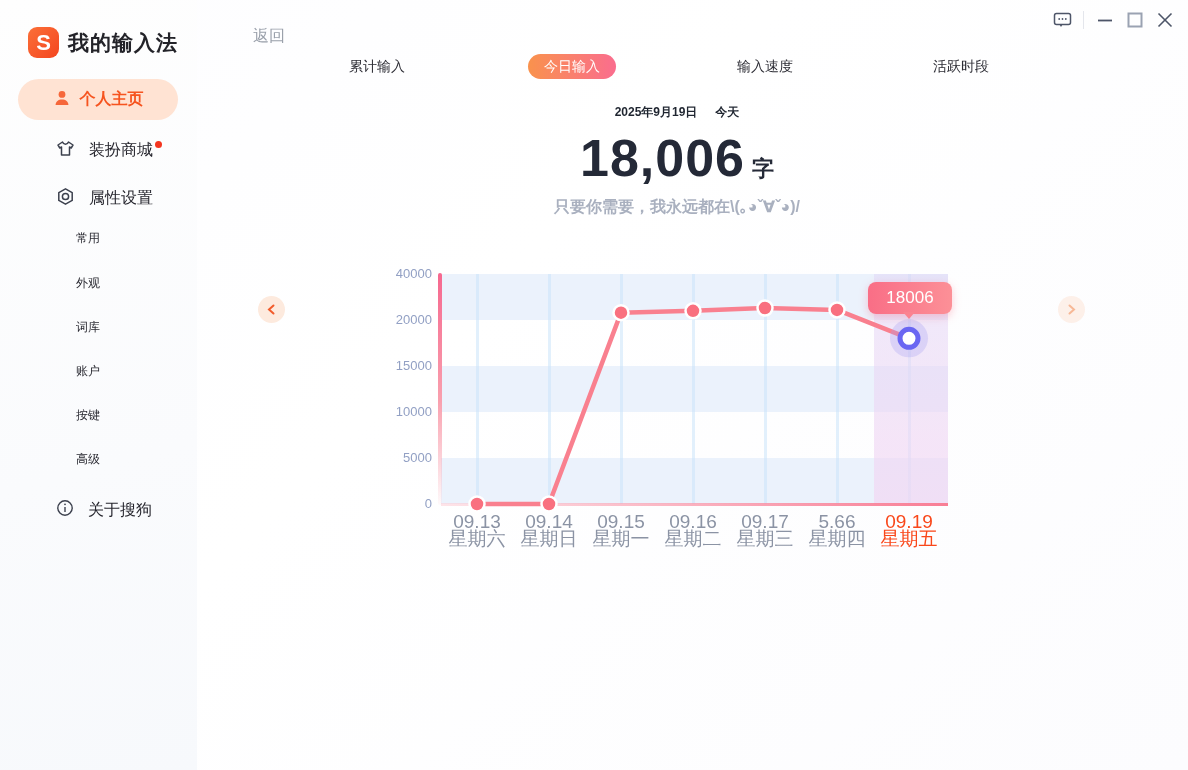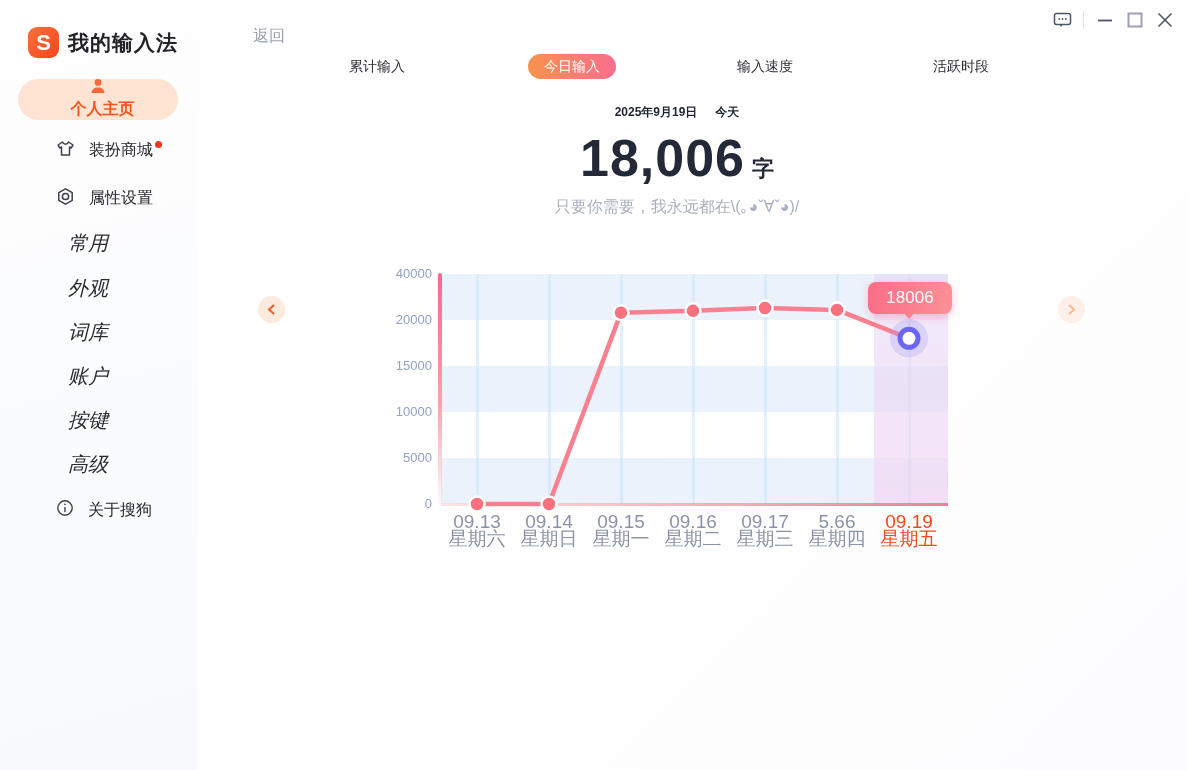--- a/index.html
+++ b/index.html
@@ -12,46 +12,46 @@
   .sidebar { position:absolute; left:0; top:0; width:197px; height:770px;
              background:linear-gradient(165deg,#fefefe 0%,#fafbfd 60%,#f7f9fc 100%); }
   .logo-row { position:absolute; left:28px; top:27px; display:flex; align-items:center; }
   .logo-badge { width:31px; height:31px; border-radius:9px;
                 background:linear-gradient(135deg,#fb7038,#f4451f);
                 color:#fff; font-weight:bold; font-size:22px; display:flex;
                 align-items:center; justify-content:center; }
   .app-title { margin-left:9px; font-size:21px; font-weight:bold; color:#232329; letter-spacing:1px; }
   .active-pill { position:absolute; left:18px; top:79px; width:160px; height:41px;
                  border-radius:21px; background:#ffe3d3; display:flex; align-items:center;
-                 justify-content:flex-end; cursor:pointer;flex-direction:column; }
+                 justify-content:center; cursor:pointer; }
   .active-pill .txt { margin-left:9px; font-size:16px; color:#f6541f; font-weight:bold; }
   .side-item { position:absolute; left:56px; display:flex; align-items:center; cursor:pointer; }
   .side-item .txt { margin-left:14px; font-size:16px; color:#26262e; }
   .red-dot { width:7px; height:7px; border-radius:50%; background:#f4351f; margin:-12px 0 0 2px; }
-  .sub-item { position:absolute; left:68px; font-size:20px; color:#2a2a32; cursor:pointer;font-style:italic; }
+  .sub-item { position:absolute; left:76px; font-size:12px; color:#2a2a32; cursor:pointer; }
 
   
   .win-controls { position:absolute; top:8px; right:8px; height:24px; display:flex; align-items:center; }
   .wc-btn { width:30px; height:24px; display:flex; align-items:center; justify-content:center; cursor:pointer; }
   .wc-sep { width:1px; height:18px; background:#e4e6ec; margin:0 6px; }
 
   
   .back { position:absolute; left:253px; top:26px; font-size:16px; color:#9aa0ab; cursor:pointer; }
   .tab { position:absolute; top:58px; font-size:14px; color:#2c2c34; cursor:pointer; }
   .tab-pill { position:absolute; left:528px; top:54px; width:88px; height:25px; border-radius:13px;
               background:linear-gradient(90deg,#f9924d,#fa6d8e); color:#fff; font-size:14px;
               display:flex; align-items:center; justify-content:center; cursor:pointer; }
   .date-row { position:absolute; left:197px; width:960px; top:104px; text-align:center;
               font-size:12px; font-weight:bold; color:#1f2530; }
   .date-tag { margin-left:18px; }
   .count-row { position:absolute; left:197px; width:960px; top:128px; text-align:center; color:#242937; }
   .count-num { font-size:52px; font-weight:bold; letter-spacing:1px; }
   .count-unit { font-size:22px; font-weight:bold; margin-left:7px; }
   .subtitle { position:absolute; left:197px; width:960px; top:197px; text-align:center;
-              font-size:16px; color:#a9b0bf; }
+              font-size:16px; color:#a9b0bf;font-weight:bold; }
   .share-btn { position:absolute; left:1032px; top:109px; width:150px; height:32px; border-radius:16px;
                background:linear-gradient(90deg,#f84e66,#fba43c); color:#fff; display:flex;
                align-items:center; padding-left:14px; cursor:pointer; }
   .share-btn .txt { font-size:14px; margin-left:6px; }
 
   
   .nav-circle { position:absolute; width:27px; height:27px; border-radius:50%;
                 display:flex; align-items:center; justify-content:center; cursor:pointer; }
   #nav-left  { left:258px; top:296px; background:#fdeade; }
   #nav-right { left:1058px; top:296px; background:#fdf0e9; }

